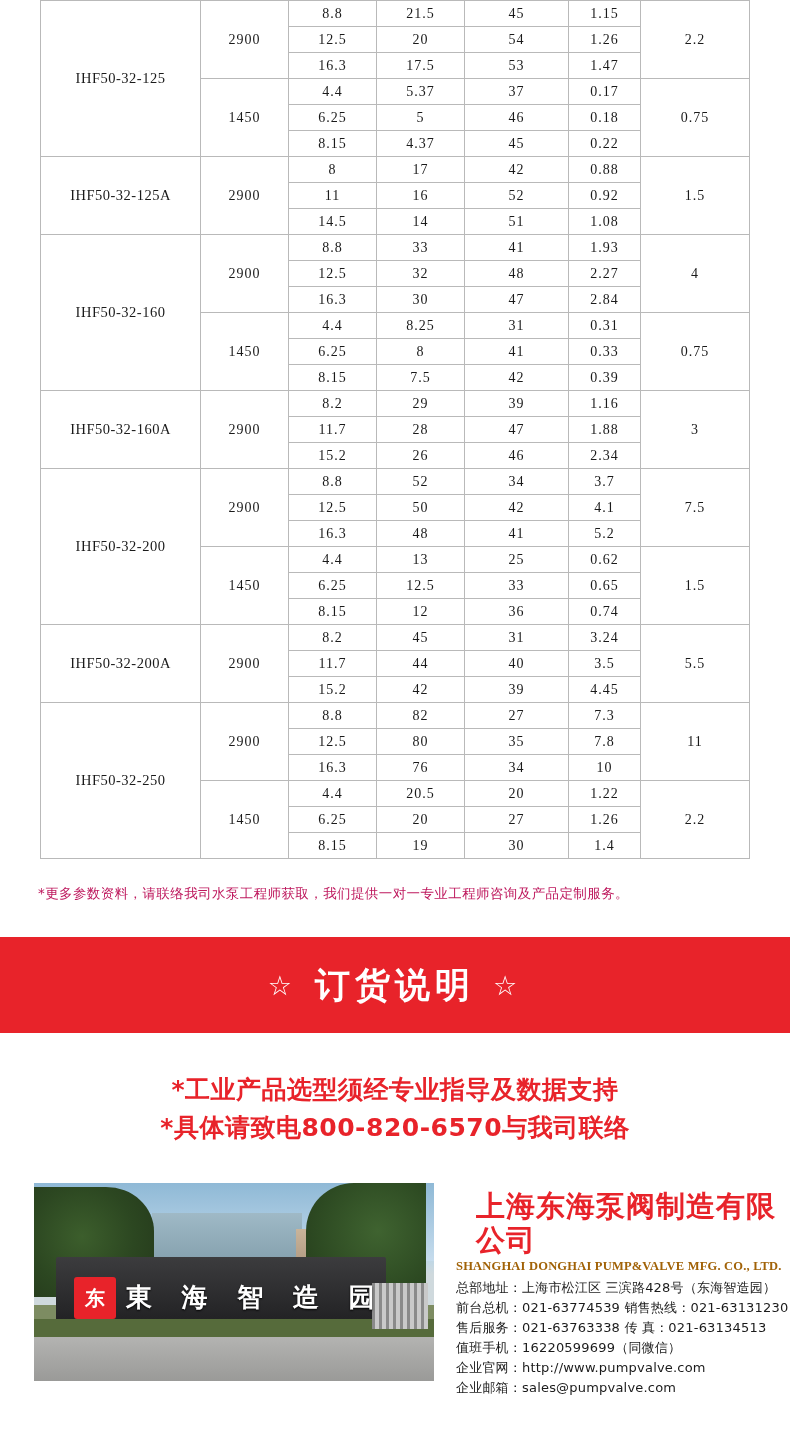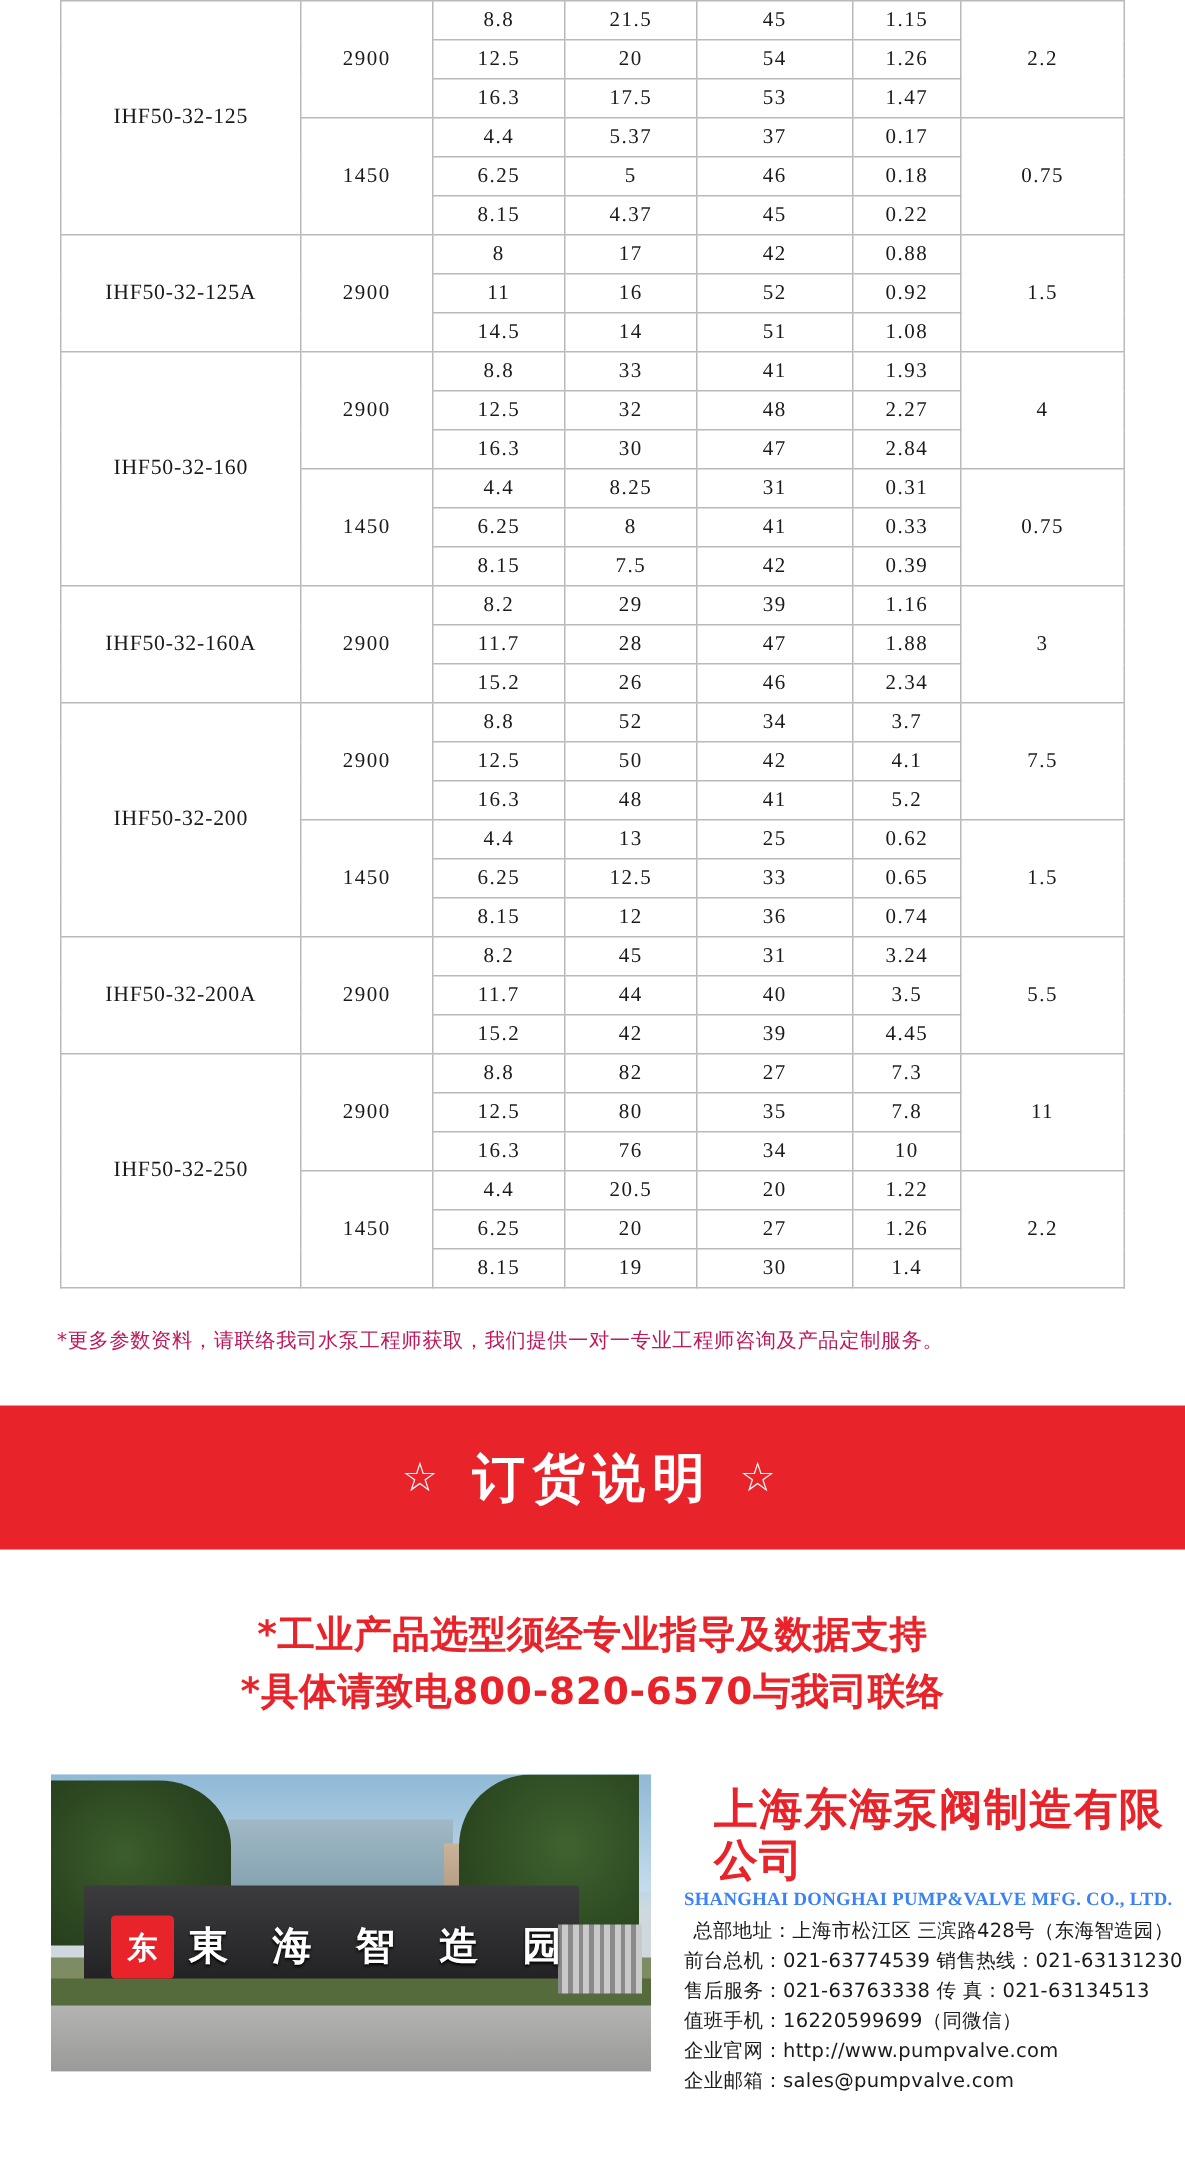--- a/index.html
+++ b/index.html
@@ -154,21 +154,21 @@
   .company .cn-name {
     color: #e8232a;
     font-size: 29px;
     font-weight: bold;
     letter-spacing: 1px;
     font-family: "DejaVu Sans", sans-serif;
     line-height: 34px;
     margin-left: 20px;
   }
   .company .en-name {
-    color: #3b82f6;
+    color: #a16207;
     font-size: 12.5px;
     font-weight: bold;
     letter-spacing: 0.2px;
     font-family: "Liberation Serif", serif;
     margin-top: 2px;
   }
   .company .hotline {
     color: #e8232a;
     font-size: 19px;
     font-weight: bold;
@@ -177,21 +177,21 @@
     letter-spacing: 0.5px;
   }
   .company .line {
     color: #1b1b1b;
     font-size: 13px;
     line-height: 20px;
     font-family: "DejaVu Sans", sans-serif;
     letter-spacing: 0.2px;
     white-space: nowrap;
   }
-  .company .line.mt { margin-top: 4px; text-align: center; }
+  .company .line.mt { margin-top: 4px; }
 </style>
 </head>
 <body>
 
 <div class="page">
 
   <div class="table-wrap">
     <table class="spec">
       <colgroup>
         <col class="c0">

